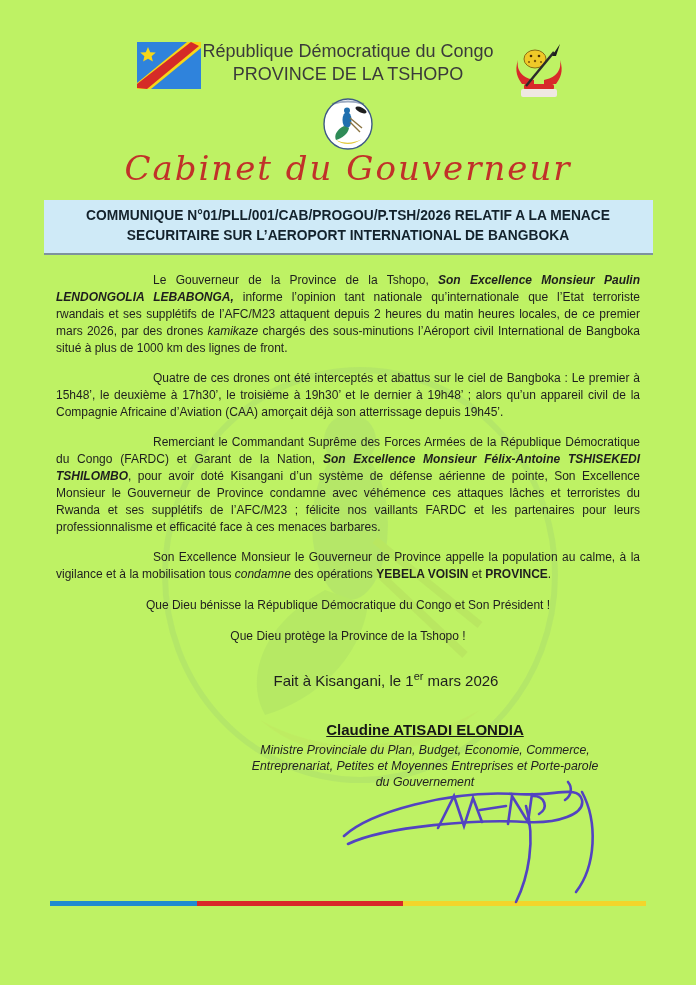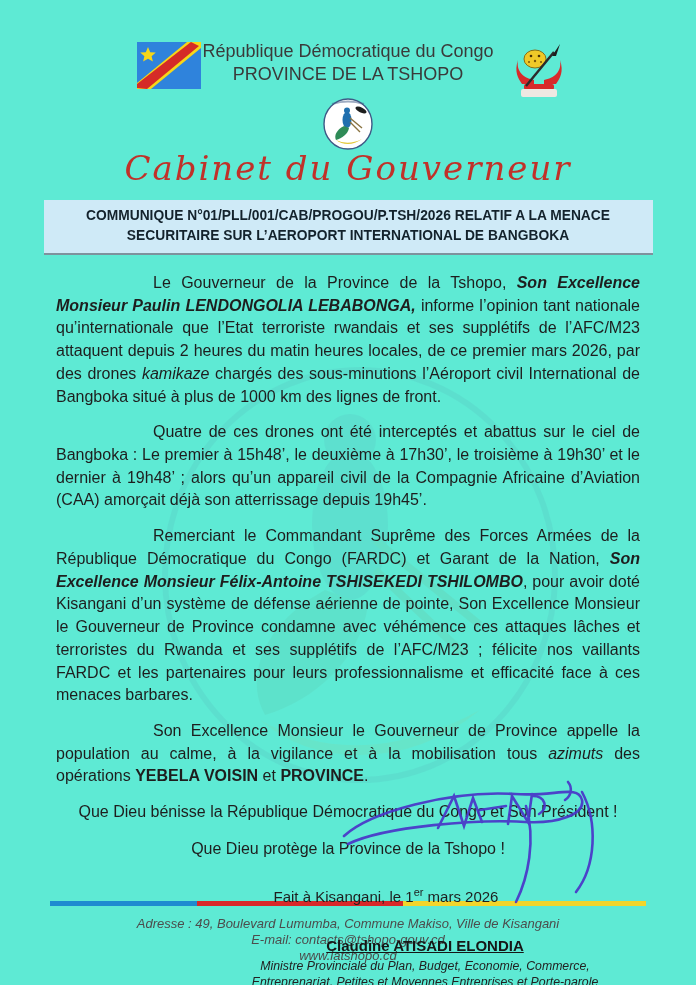--- a/index.html
+++ b/index.html
@@ -5,21 +5,21 @@
   :root{
     --accent-red:#c13129;
     --title-bg:#cfeaf7;
     --ink:#4a35c9;
   }
   html,body{margin:0;padding:0;background:#e8e8e8;}
   .page{
     position:relative;
     width:696px;height:985px;
     margin:0 auto;
-    background:#5eead4;
+    background:#bef264;
     font-family:"Liberation Sans",sans-serif;
     color:#1e1e1e;
     overflow:hidden;
   }
   
   .letterhead{position:relative;padding-top:40px;height:58px;}
   .flag{position:absolute;left:137px;top:42px;width:64px;height:47px;}
   .arms{position:absolute;left:508px;top:42px;width:62px;height:62px;}
   .head-titles{text-align:center;font-size:18px;color:#3a3a3a;line-height:1.25;padding:0 170px;}
   .emblem-wrap{text-align:center;margin-top:0px;height:52px;}
@@ -41,21 +41,21 @@
     border-bottom:2.5px solid #7e929d;
     padding:6px 28px 7px;
     text-align:center;
     font-weight:bold;
     font-size:13.8px;
     line-height:1.45;
     color:#13222c;
   }
   
   .body-copy{padding:0 56px;margin-top:17px;position:relative;z-index:2;}
-  .para{margin:0 0 13px;text-align:justify;text-indent:97px;font-size:16px;line-height:1.42;}
+  .para{margin:0 0 13px;text-align:justify;text-indent:97px;font-size:12px;line-height:1.42;}
   .para.center{text-align:center;text-indent:0;margin-bottom:14px;}
   .seg-b{font-weight:bold;}
   .seg-i{font-style:italic;}
   .seg-bi{font-weight:bold;font-style:italic;}
   
   .date-line{margin-top:25px;text-align:center;font-size:15px;transform:translateX(38px);position:relative;z-index:2;}
   .date-line sup{font-size:11px;}
   .sig-block{width:380px;margin:32px 0 0 235px;text-align:center;position:relative;z-index:2;}
   .sig-name{font-weight:bold;font-size:15px;text-decoration:underline;color:#161616;}
   .sig-title{font-style:italic;font-size:12.3px;line-height:1.32;margin:4px auto 0;width:356px;color:#222;}
@@ -126,21 +126,21 @@
     <circle cx="200" cy="80" r="26" fill="#53759c"></circle>
     <path d="M175 230 C110 265 95 320 115 355 C165 340 210 300 218 245 Z" fill="#5d8a6d"></path>
     <path d="M110 360 Q210 415 330 350 Q275 395 210 395 Q150 395 110 360 Z" fill="#c9b253"></path>
     <path d="M225 180 L330 265 M225 210 L315 295" stroke="#8a7340" stroke-width="8"></path>
   </svg>
 
   <div class="body-copy">
       <p class="para"><span>Le Gouverneur de la Province de la Tshopo, </span><span class="seg-bi">Son Excellence Monsieur Paulin LENDONGOLIA LEBABONGA,</span><span> informe l’opinion tant nationale qu’internationale que l’Etat terroriste rwandais et ses supplétifs de l’AFC/M23 attaquent depuis 2 heures du matin heures locales, de ce premier mars 2026, par des drones </span><span class="seg-i">kamikaze</span><span> chargés des sous-minutions l’Aéroport civil International de Bangboka situé à plus de 1000 km des lignes de front.</span></p>
       <p class="para"><span>Quatre de ces drones ont été interceptés et abattus sur le ciel de Bangboka : Le premier à 15h48’, le deuxième à 17h30’, le troisième à 19h30’ et le dernier à 19h48’ ; alors qu’un appareil civil de la Compagnie Africaine d’Aviation (CAA) amorçait déjà son atterrissage depuis 19h45’.</span></p>
       <p class="para"><span>Remerciant le Commandant Suprême des Forces Armées de la République Démocratique du Congo (FARDC) et Garant de la Nation, </span><span class="seg-bi">Son Excellence Monsieur Félix-Antoine TSHISEKEDI TSHILOMBO</span><span>, pour avoir doté Kisangani d’un système de défense aérienne de pointe, Son Excellence Monsieur le Gouverneur de Province condamne avec véhémence ces attaques lâches et terroristes du Rwanda et ses supplétifs de l’AFC/M23 ; félicite nos vaillants FARDC et les partenaires pour leurs professionnalisme et efficacité face à ces menaces barbares.</span></p>
-      <p class="para"><span>Son Excellence Monsieur le Gouverneur de Province appelle la population au calme, à la vigilance et à la mobilisation tous </span><span class="seg-i">azimuts</span><span> des opérations </span><span class="seg-b">YEBELA VOISIN</span><span> et </span><span class="seg-b">PROVINCE</span><span>.</span></p>
+      <p class="para"><span>Son Excellence Monsieur le Gouverneur de Province appelle la population au calme, à la vigilance et à la mobilisation tous </span><span class="seg-i">condamne</span><span> des opérations </span><span class="seg-b">YEBELA VOISIN</span><span> et </span><span class="seg-b">PROVINCE</span><span>.</span></p>
       <p class="para center"><span>Que Dieu bénisse la République Démocratique du Congo et Son Président !</span></p>
       <p class="para center"><span>Que Dieu protège la Province de la Tshopo !</span></p>
     </div>
 
   <div class="date-line"><span>Fait à Kisangani, le 1</span><sup>er</sup><span> mars 2026</span></div>
 
   <div class="sig-block">
     <div class="sig-name">Claudine ATISADI ELONDIA</div>
     <div class="sig-title">Ministre Provinciale du Plan, Budget, Economie, Commerce, Entreprenariat, Petites et Moyennes Entreprises et Porte-parole du Gouvernement</div>
   </div>
@@ -157,20 +157,15 @@
       <path d="M252 22 C268 52 266 96 246 122"></path>
     </g>
   </svg>
 
   <div class="footer">
     <div class="tricolor">
       <span class="bar-b" style="background: rgb(30, 139, 208);"></span>
       <span class="bar-r" style="background: rgb(216, 41, 42);"></span>
       <span class="bar-y" style="background: rgb(242, 213, 43);"></span>
     </div>
-    <div class="footer-lines">
-      <div>Adresse : 49, Boulevard Lumumba, Commune Makiso, Ville de Kisangani</div>
-      <div>E-mail:  contacts@tshopo-gouv.cd</div>
-      <div>www.latshopo.cd</div>
-    </div>
   </div>
 
 </div>
 
 </body></html>

